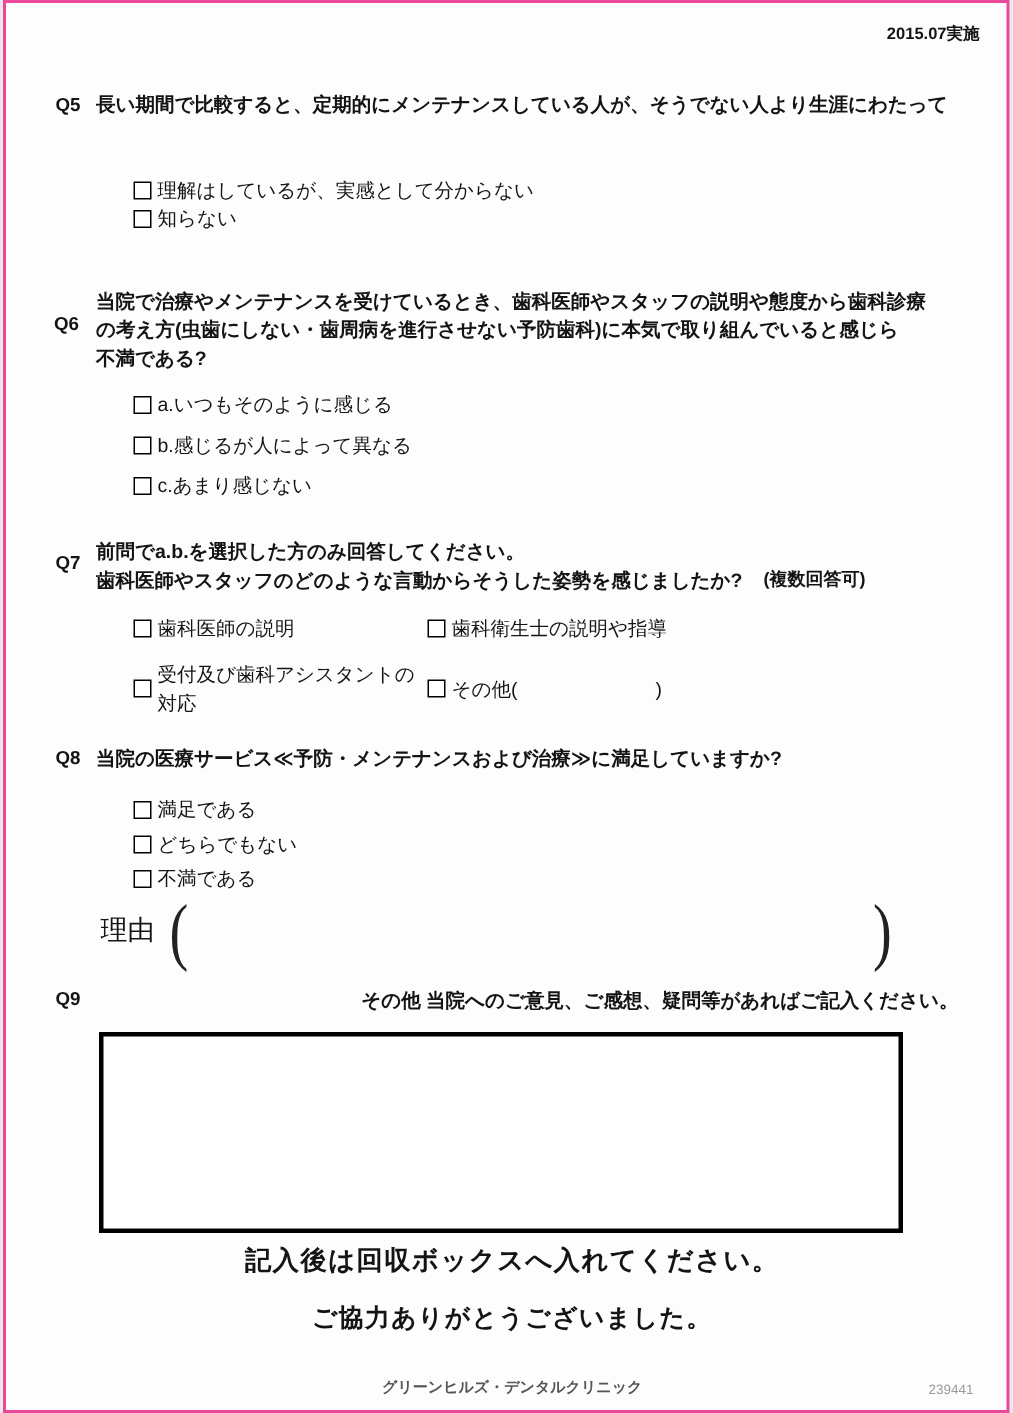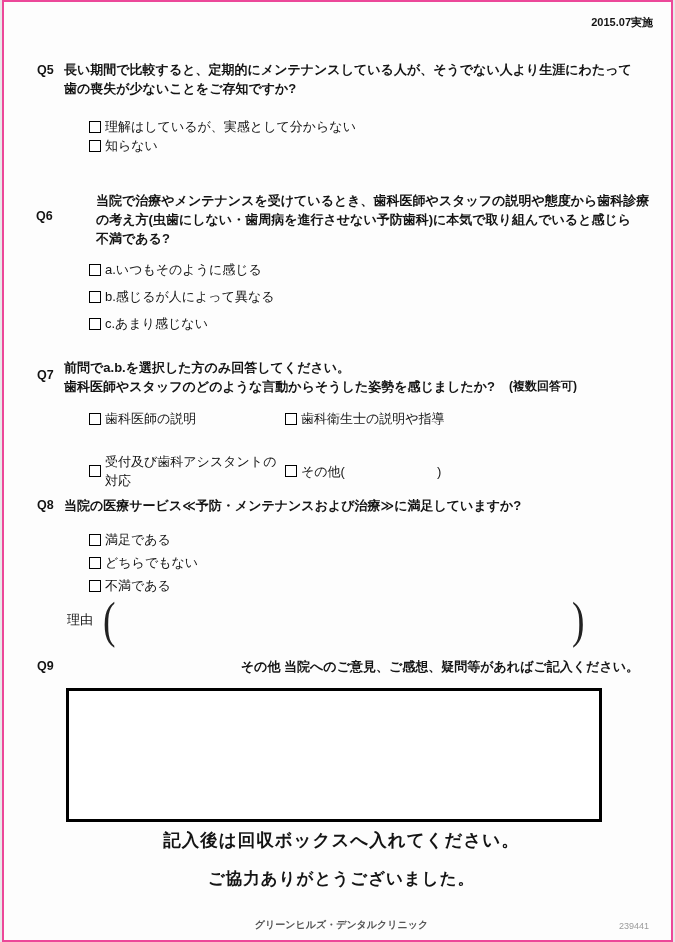--- a/index.html
+++ b/index.html
@@ -22,26 +22,26 @@
   .opt    { display:flex; align-items:center; line-height:19px; }
   .cb {
     width:10px; height:10px; flex:none;
     border:1.6px solid #000; background:#fff;
     margin-right:4px; display:inline-block;
   }
   .opts-q6 .opt { margin-bottom:8px; }
   .opts-q8 .opt { margin-bottom:4px; }
   .opts-grid {
     position:absolute; font-size:13px;
-    display:grid; grid-template-columns:196px auto; row-gap:24px;
+    display:grid; grid-template-columns:196px auto; row-gap:12px;
   }
   .q7-note { position:absolute; font-size:12px; font-weight:bold; }
   .other-gap { display:inline-block; width:92px; }
   .reason-row { position:absolute; display:flex; align-items:center; }
-  .reason-label { font-size:13px; margin-right:8px; align-self:center;font-family:Liberation Mono, monospace; }
+  .reason-label { font-size:18px; margin-right:8px; align-self:center;font-family:Liberation Mono, monospace; }
   .paren {
     font-size:50px; font-weight:400; line-height:46px;
     transform:scaleX(.75); color:#222;
     font-family:"Liberation Serif","DejaVu Serif",serif;
   }
   .reason-space { display:inline-block; width:452px; height:44px; }
   .q9-box {
     position:absolute; left:62px; top:686px;
     width:530px; height:128px;
     border:3px solid #000; background:#fff;
@@ -58,35 +58,34 @@
 </head>
 <body>
 
 <div class="page">
 
   <div class="date-note">2015.07実施</div>
 
   <div class="qlabel" style="left:33px; top:61px;">Q5</div>
   <div class="qtext" style="left:60px; top:58px;">
     <span class="qline">長い期間で比較すると、定期的にメンテナンスしている人が、そうでない人より生涯にわたって</span>
-    <span class="qline">歯の喪失が少ないことをご存知ですか?</span>
   </div>
   <div class="opts" style="left:85px; top:115px;">
     <div class="opt">
       <span class="cb"></span>
       <span>理解はしているが、実感として分からない</span>
     </div>
     <div class="opt">
       <span class="cb"></span>
       <span>知らない</span>
     </div>
   </div>
 
   <div class="qlabel" style="left:32px; top:207px;text-align:right;">Q6</div>
-  <div class="qtext" style="left:60px; top:189px;margin-left:32px;">
+  <div class="qtext" style="left:60px; top:189px;">
     <span class="qline">当院で治療やメンテナンスを受けているとき、歯科医師やスタッフの説明や態度から歯科診療</span>
     <span class="qline">の考え方(虫歯にしない・歯周病を進行させない予防歯科)に本気で取り組んでいると感じら</span>
     <span class="qline">不満である?</span>
   </div>
   <div class="opts opts-q6" style="left:85px; top:258px;">
     <div class="opt">
       <span class="cb"></span>
       <span>a.いつもそのように感じる</span>
     </div>
     <div class="opt">

